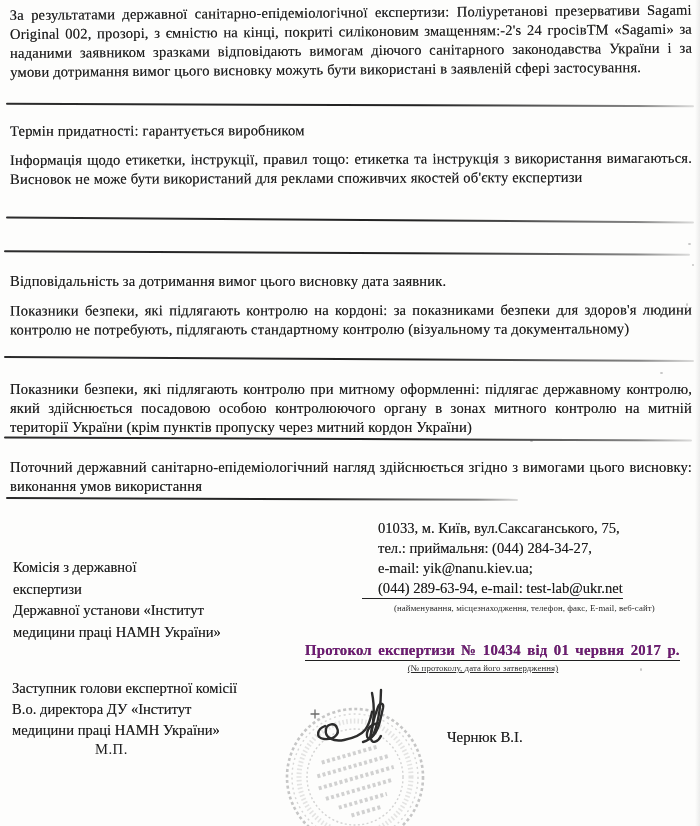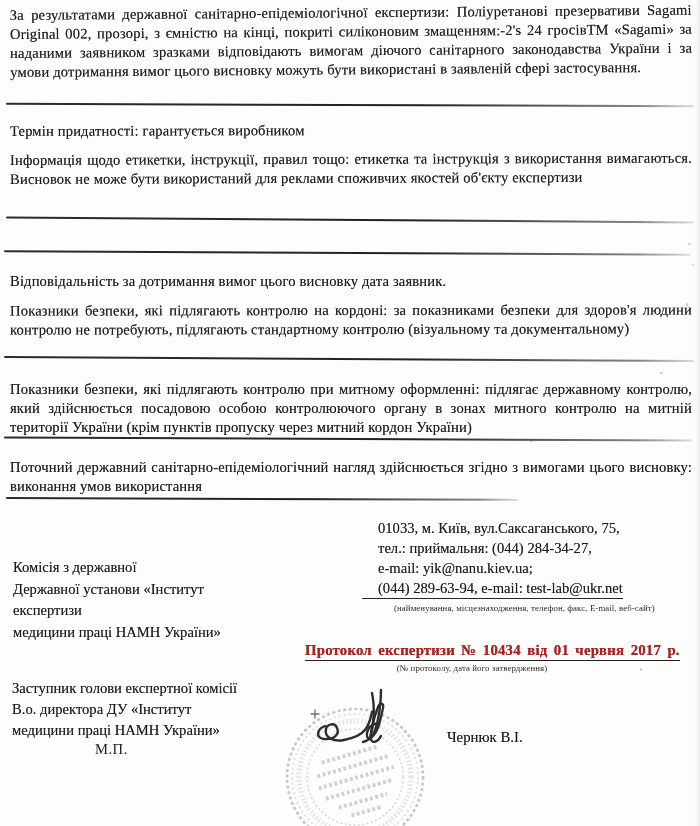--- a/index.html
+++ b/index.html
@@ -44,21 +44,21 @@
   .caption{
     font-size:8.8px;letter-spacing:0.1px;line-height:12px;
     color:#2a2a2a;text-shadow:none;white-space:nowrap;
   }
   .protocol{
     position:absolute;
     font-size:14.8px;font-weight:bold;
     word-spacing:2.5px;letter-spacing:0.2px;
     border-bottom:1.8px solid #1f1f1f;
     padding-bottom:1px;
-    color:#b91c1c;text-shadow:0 0 0.5px rgba(30,30,30,0.7);
+    color:#701a75;text-shadow:0 0 0.5px rgba(30,30,30,0.7);
     white-space:nowrap;
   }
   .protocol-caption{
     position:absolute;text-align:center;
   }
   .signatory .ln{line-height:21px;white-space:nowrap;}
   .mp{position:absolute;font-size:14.6px;letter-spacing:0.5px;}
   .sig-name{position:absolute;font-size:14.8px;text-shadow:0 0 0.6px rgba(35,35,35,0.6);white-space:nowrap;}
   .speck{position:absolute;background:rgba(70,70,70,0.30);border-radius:50%;}
 </style>
@@ -83,35 +83,35 @@
   <div class="rule" style="top:358px;left:4px;width:690px;transform:rotate(0.35deg);"></div>
 
   <p class="para" style="top:380px;">Показники безпеки, які підлягають контролю при митному оформленні: підлягає державному контролю, який здійснюється посадовою особою контролюючого органу в зонах митного контролю на митній території України (крім пунктів пропуску через митний кордон України)</p>
   <div class="rule" style="top:438px;left:4px;width:688px;transform:rotate(0.25deg);"></div>
 
   <p class="para" style="top:458px;">Поточний державний санітарно-епідеміологічний нагляд здійснюється згідно з вимогами цього висновку: виконання умов використання</p>
   <div class="rule" style="top:498px;left:6px;width:512px;transform:rotate(0.2deg);"></div>
 
   <div class="colblock commission" style="top:513px;left:13px;margin-top:44px;">
     <div class="ln">Комісія з державної</div>
+    <div class="ln">експертизи</div>
     <div class="ln">Державної установи «Інститут</div>
-    <div class="ln">експертизи</div>
     <div class="ln">медицини праці НАМН України»</div>
   </div>
 
   <div class="colblock contacts" style="top:518px;left:362px;">
     <div class="ln">01033, м. Київ, вул.Саксаганського, 75,</div>
     <div class="ln">тел.: приймальня: (044) 284-34-27,</div>
     <div class="ln">e-mail: yik@nanu.kiev.ua;</div>
     <div class="ln underlined">(044) 289-63-94, e-mail: test-lab@ukr.net</div>
     <div class="caption" style="margin-top:3px;margin-left:32px;">(найменування, місцезнаходження, телефон, факс, E-mail, веб-сайт)</div>
   </div>
 
   <div class="protocol" style="top:642px;left:305px;">Протокол експертизи № 10434 від 01 червня 2017 р.</div>
-  <div class="caption protocol-caption" style="top:662px;left:294px;width:356px;">(№ протоколу, дата його затвердження)</div>
+  <div class="caption protocol-caption" style="top:662px;left:305px;width:356px;text-decoration:underline;">(№ протоколу, дата його затвердження)</div>
 
   <div class="colblock signatory" style="top:678px;left:12px;">
     <div class="ln">Заступник голови експертної комісії</div>
     <div class="ln">В.о. директора ДУ «Інститут</div>
     <div class="ln">медицини праці НАМН України»</div>
   </div>
   <div class="mp" style="top:741px;left:95px;">М.П.</div>
 
   <svg class="abs" style="top:680px;left:275px;" width="165" height="172" viewBox="0 0 165 172">
     <g fill="none" stroke="#8f8f8f">

